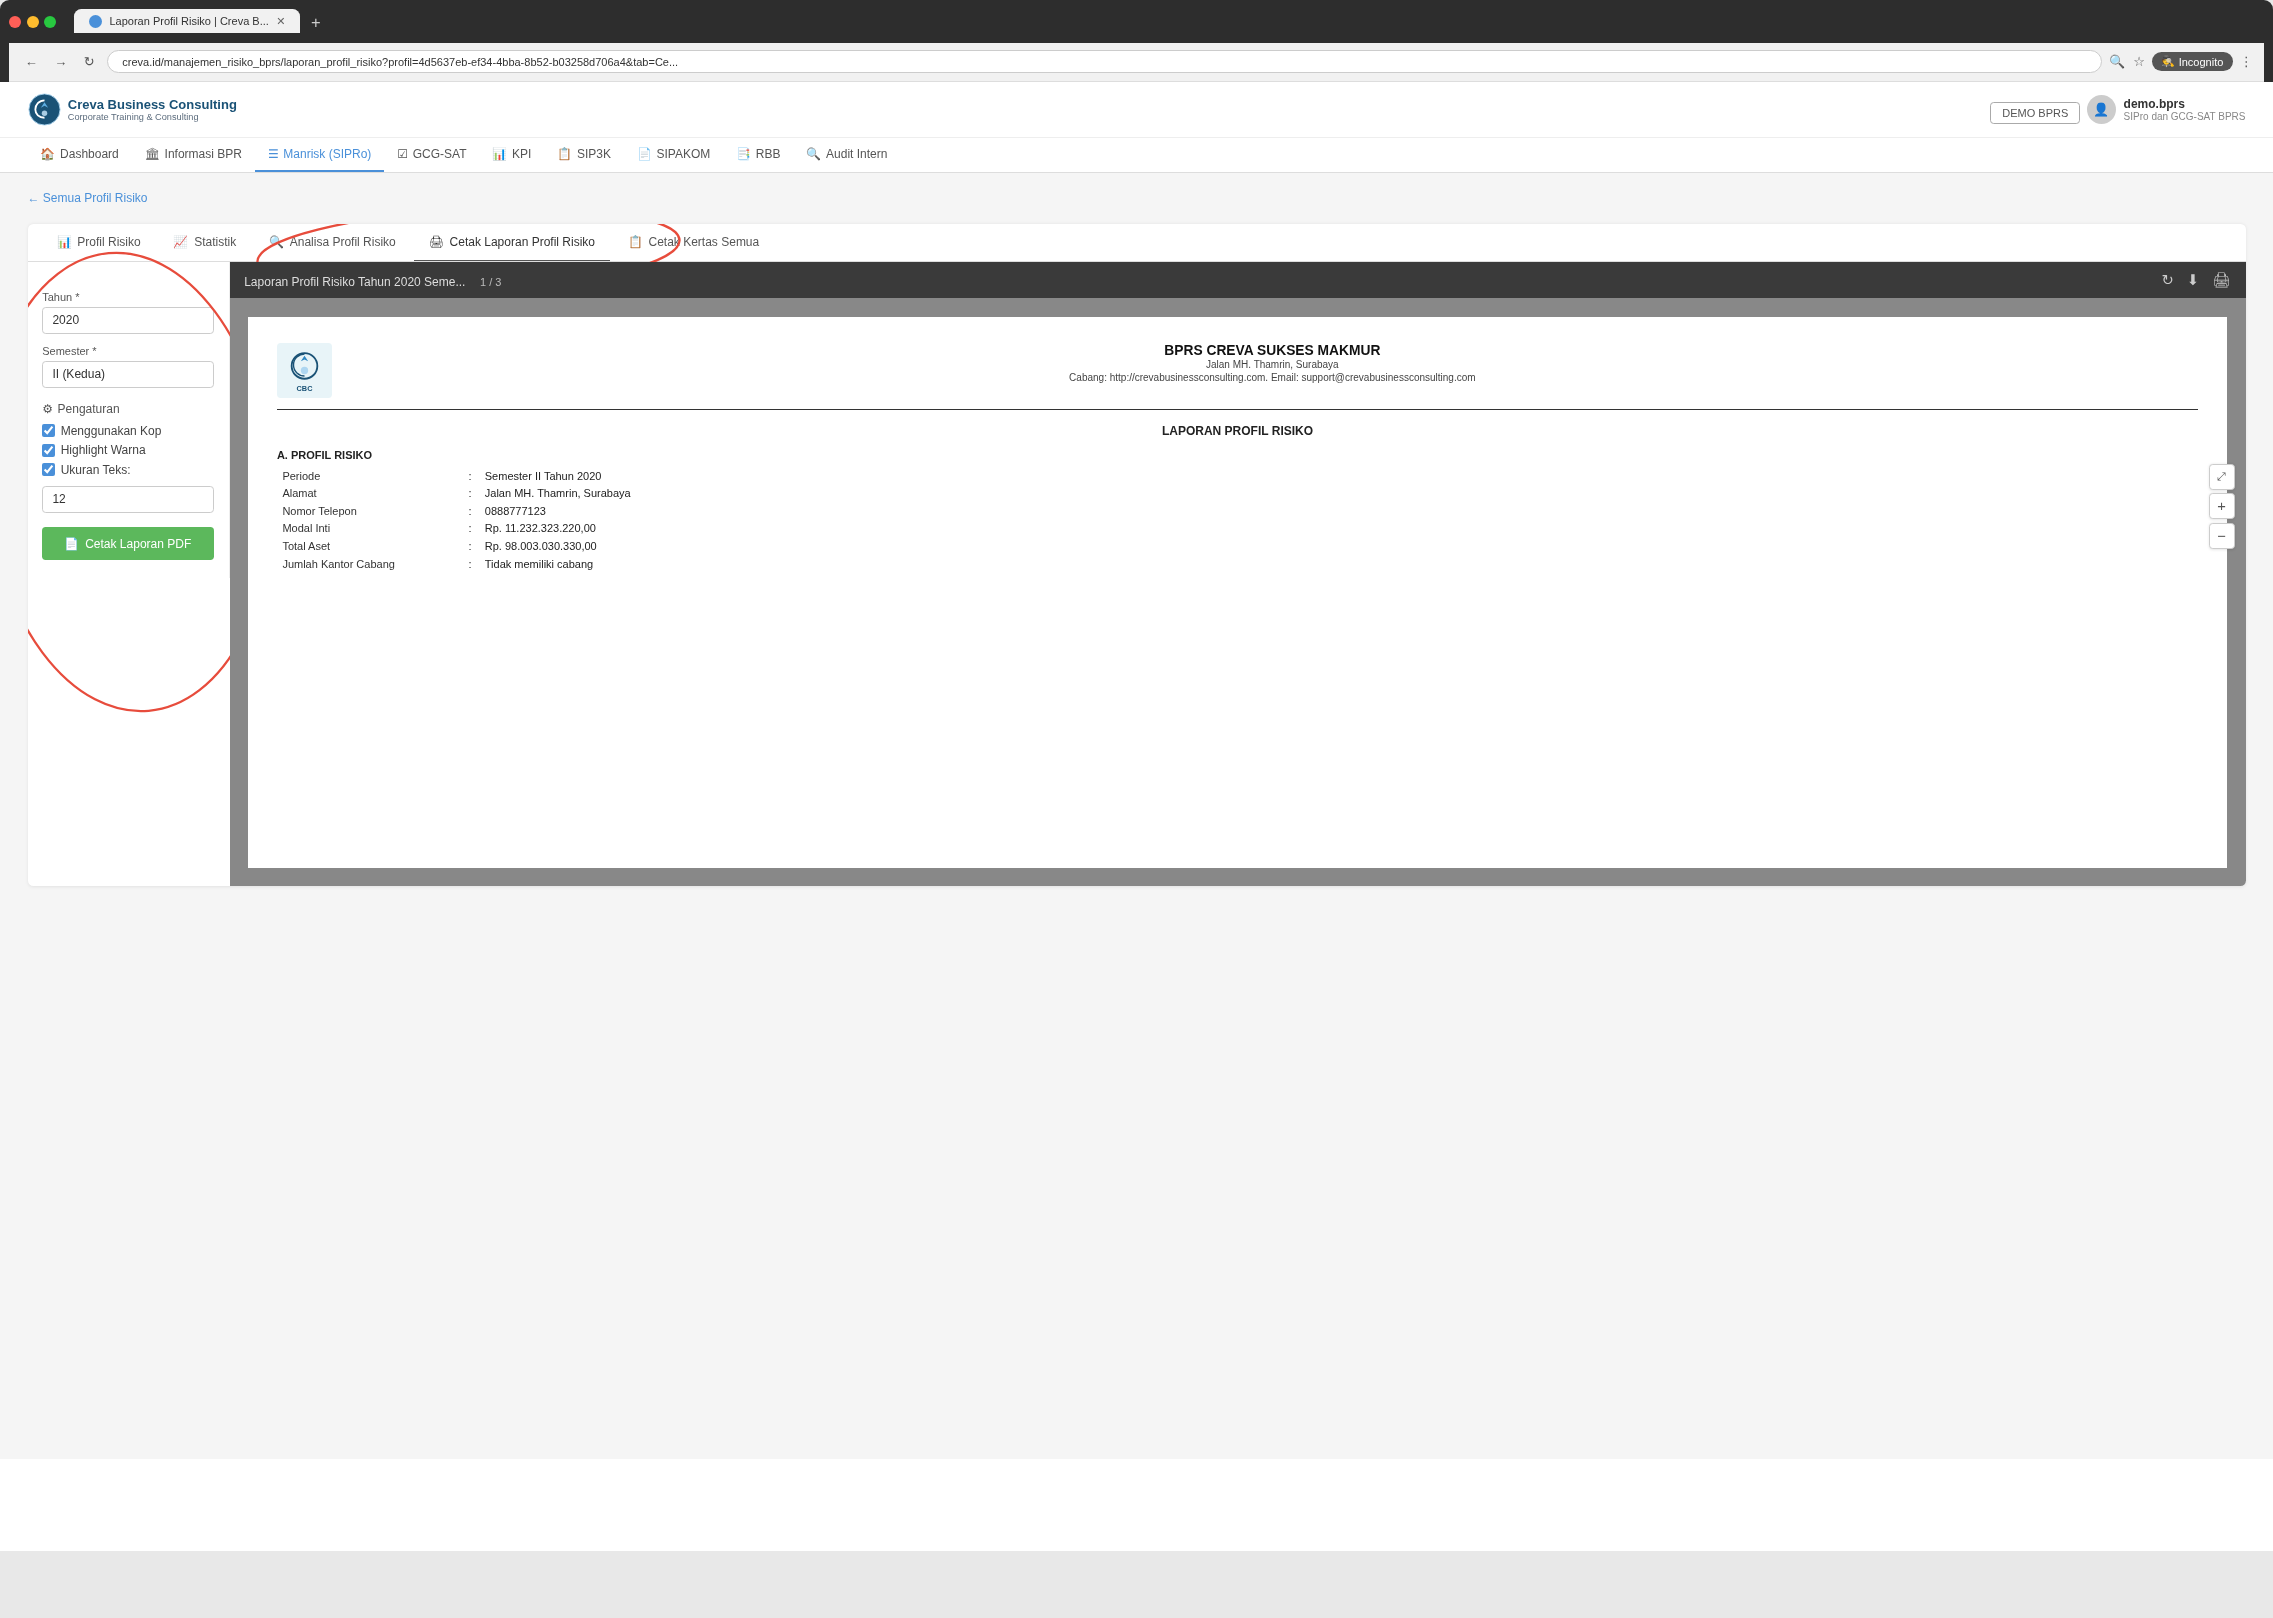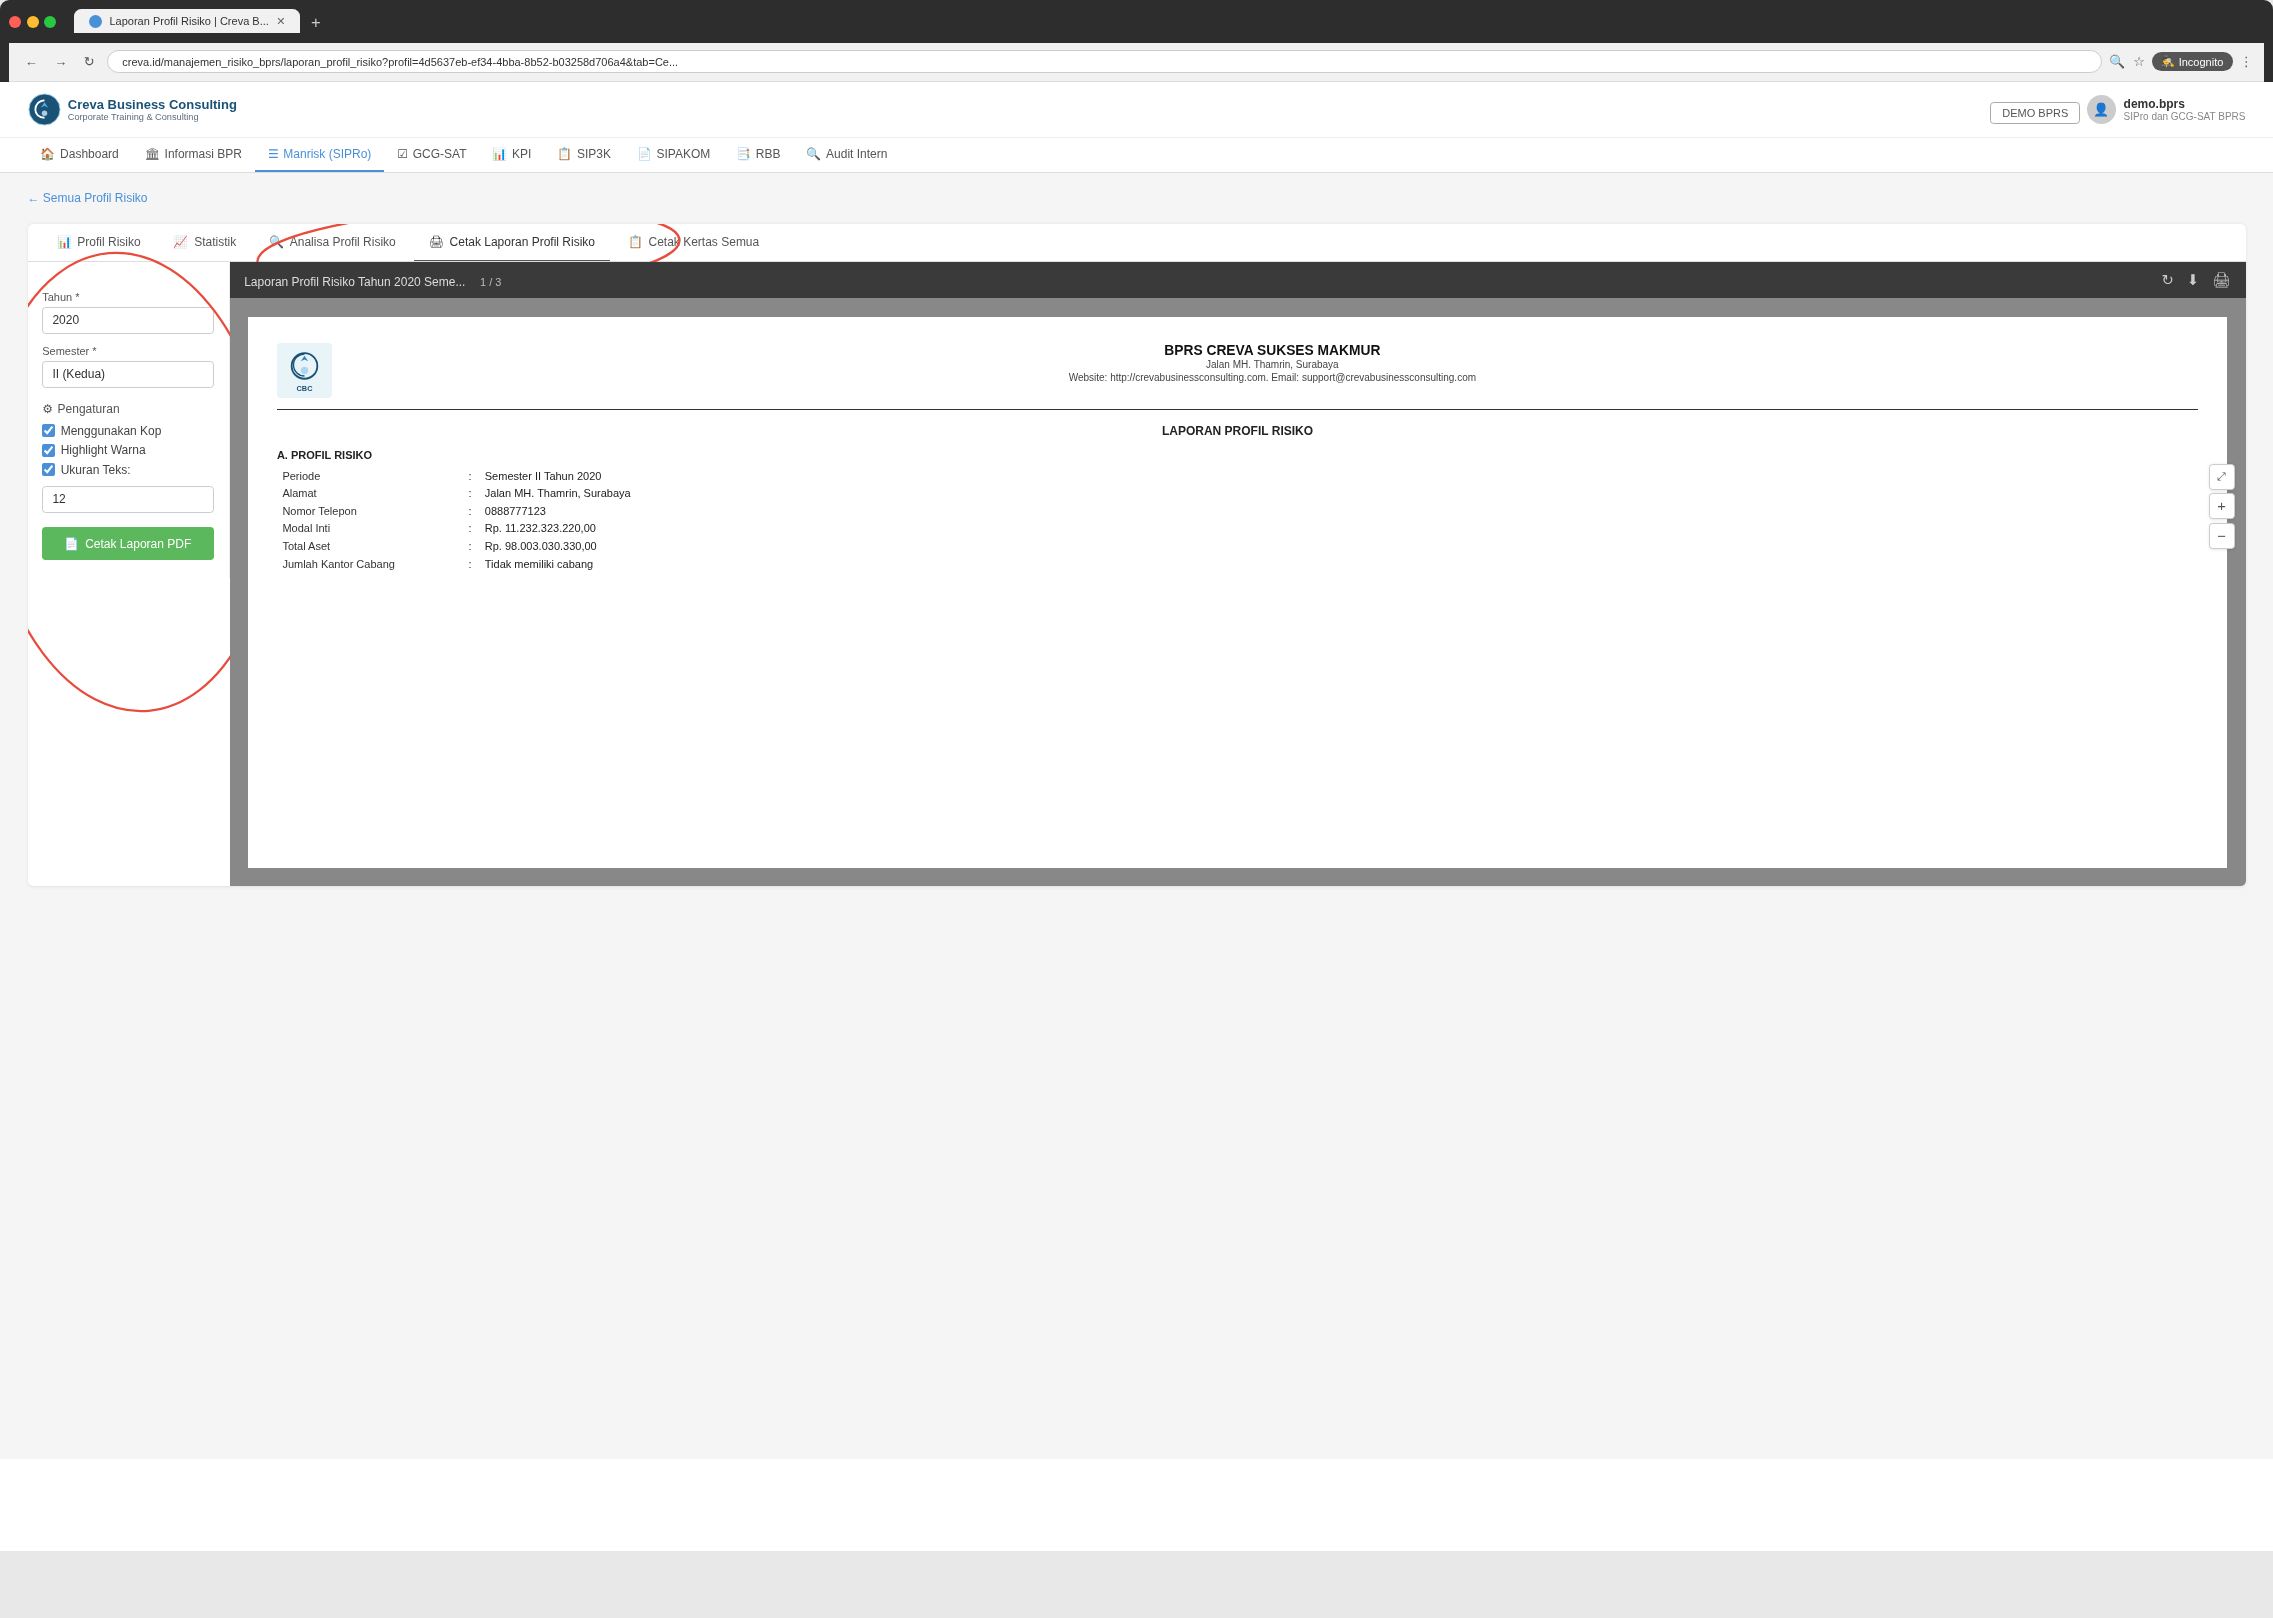--- a/index.html
+++ b/index.html
@@ -664,21 +664,21 @@
                   <rect width="60" height="60" rx="4" fill="#e8f4f8"></rect>
                   <circle cx="30" cy="25" r="14" fill="none" stroke="#1a5276" stroke-width="2"></circle>
                   <path d="M30 12 C24 12 18 17, 18 24 C18 31, 24 36, 30 36" stroke="#1a5276" stroke-width="1.5" fill="none"></path>
                   <path d="M30 14 L26 20 L30 18 L34 20 Z" fill="#2e86c1"></path>
                   <circle cx="30" cy="30" r="4" fill="#aed6f1"></circle>
                   <text x="30" y="52" text-anchor="middle" font-size="8" font-weight="bold" fill="#1a5276">CBC</text>
                 </svg>
                 <div class="pdf-company-info">
                   <div class="pdf-company-name">BPRS CREVA SUKSES MAKMUR</div>
                   <div class="pdf-company-sub">Jalan MH. Thamrin, Surabaya</div>
-                  <div class="pdf-company-sub">Website: http://crevabusinessconsulting.com. Email: support@crevabusinessconsulting.com</div>
+                  <div class="pdf-company-sub">Cabang: http://crevabusinessconsulting.com. Email: support@crevabusinessconsulting.com</div>
                 </div>
               </div>
 
               <div class="pdf-section-title">LAPORAN PROFIL RISIKO</div>
               <div class="pdf-section-header">A. PROFIL RISIKO</div>
 
               <table class="pdf-table">
                 <tbody id="pdf-table-body">
                     <tr>
     <td>Periode</td>

